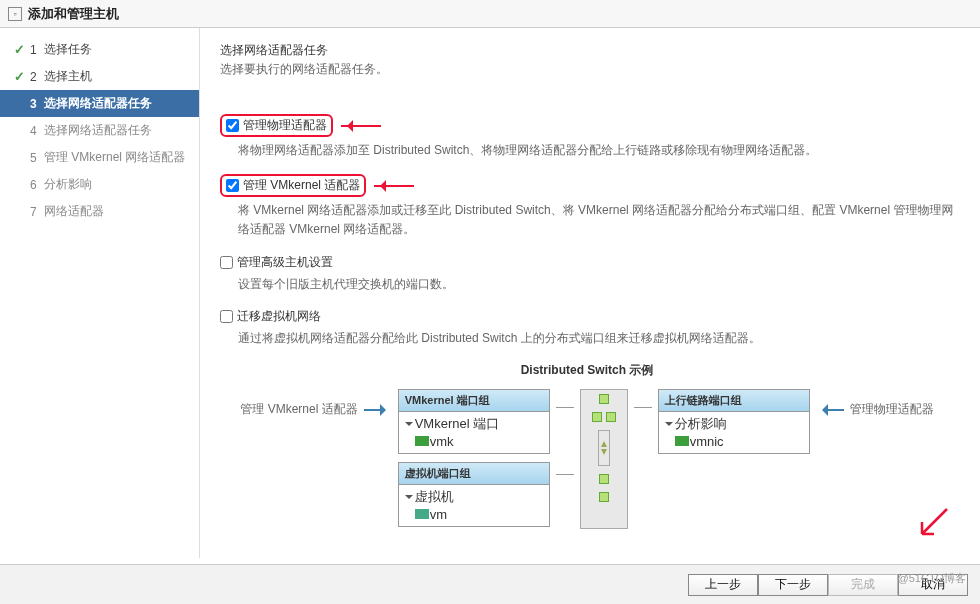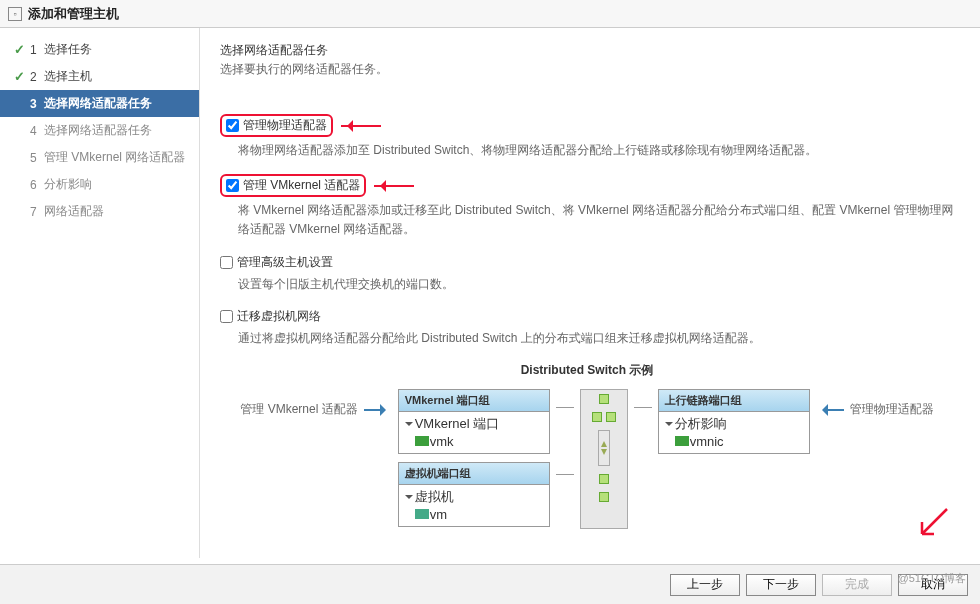--- a/index.html
+++ b/index.html
@@ -43,21 +43,21 @@
 .nic { width: 14px; height: 10px; background: #3c9f3c; display: inline-block; }
 .switchbox { width: 48px; background: #e8e8e8; border: 1px solid #aaa; padding: 4px; display: flex; flex-direction: column; align-items: center; gap: 8px; min-height: 140px; position: relative; }
 .sqdot { width: 10px; height: 10px; background: #b6e07a; border: 1px solid #6a3; }
 .connector-h { flex-shrink: 0; width: 18px; height: 140px; position: relative; }
 .connector-h .line { position: absolute; background: #999; }
 .vbar { width: 12px; height: 36px; background: #e8e8e8; border: 1px solid #aaa; display: flex; flex-direction: column; align-items: center; justify-content: center; gap: 2px; }
 .vbar .a1, .vbar .a2 { width: 6px; height: 10px; }
 .vbar .a1 { border-bottom: 6px solid #9a5; border-left: 3px solid transparent; border-right: 3px solid transparent; }
 .vbar .a2 { border-top: 6px solid #9a5; border-left: 3px solid transparent; border-right: 3px solid transparent; }
 .col-left { display: flex; flex-direction: column; }
-.footer { position: absolute; bottom: 0; left: 0; right: 0; height: 40px; border-top: 1px solid #ccc; background: #f2f2f2; display: flex; align-items: center; justify-content: flex-end; padding: 0 12px; gap: 6px; }
+.footer { position: absolute; bottom: 0; left: 0; right: 0; height: 40px; border-top: 1px solid #ccc; background: #f2f2f2; display: flex; align-items: center; justify-content: flex-end; padding: 0 12px; gap: 0; }
 .btn { min-width: 70px; height: 22px; border: 1px solid #888; background: linear-gradient(#fff, #eee); font-size: 12px; cursor: pointer; }
 .btn:disabled { color: #aaa; border-color: #bbb; cursor: not-allowed; text-align: center; }
 .watermark { position: absolute; bottom: 18px; right: 14px; color: #999; font-size: 11px; }
 .bigarrow { position: absolute; width: 40px; height: 40px; }
 .bigarrow svg { width: 100%; height: 100%; }
 </style>
 </head>
 <body>
 
 <div class="titlebar">

